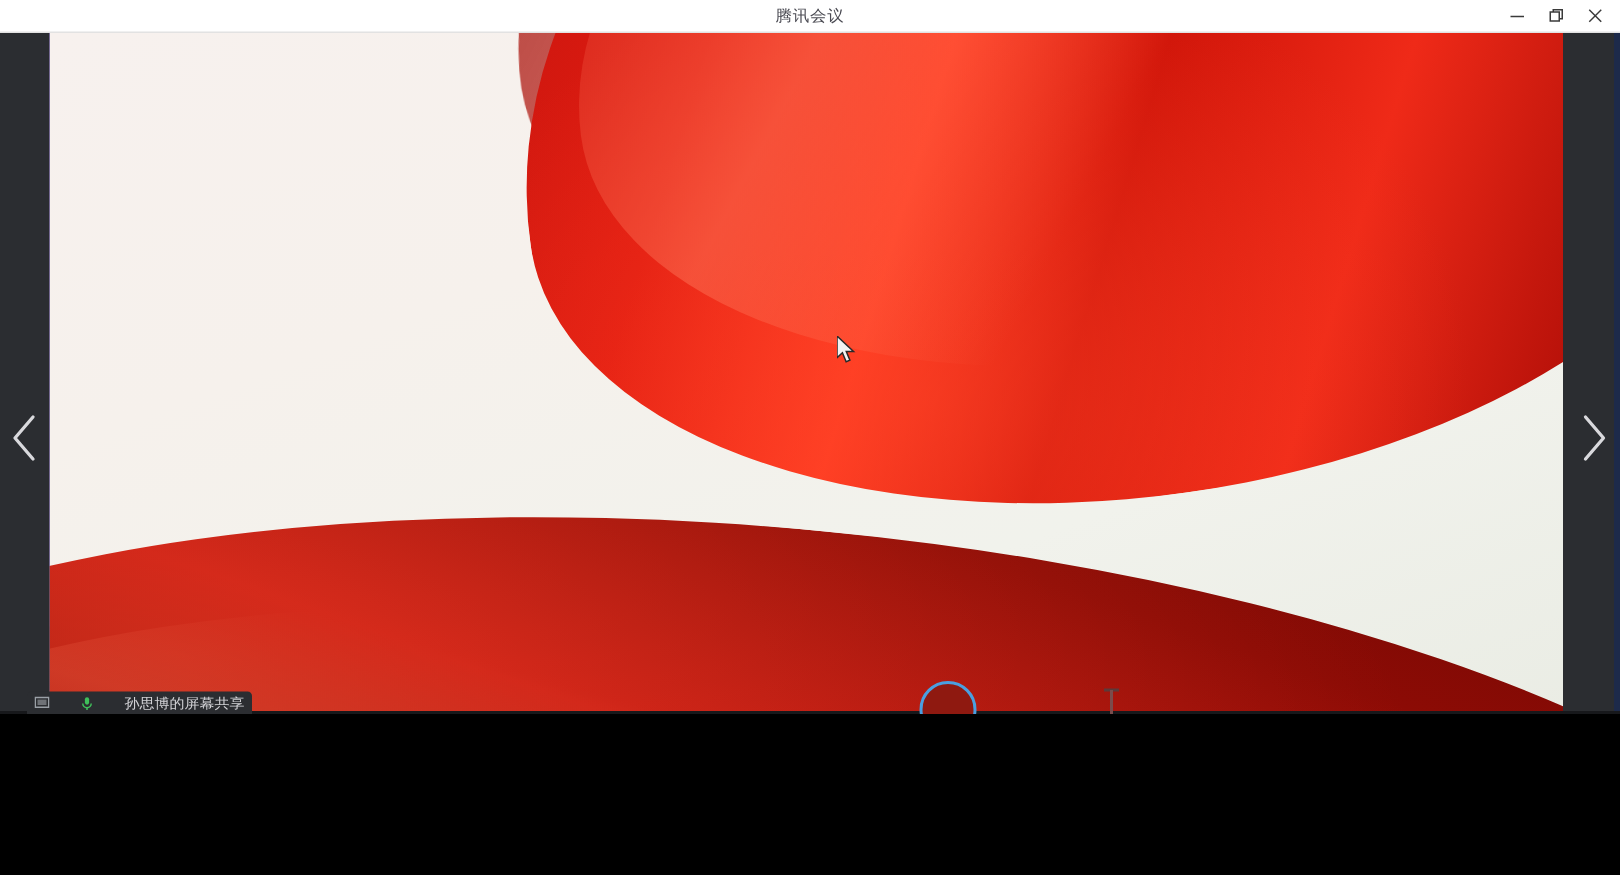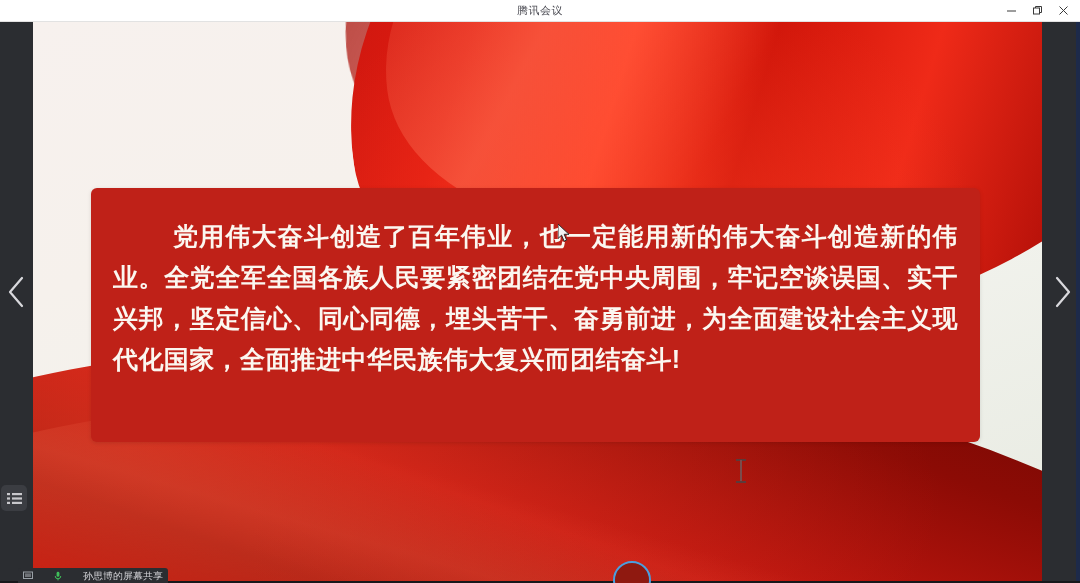--- a/index.html
+++ b/index.html
@@ -1,21 +1,21 @@
 <!DOCTYPE html>
 <html><head>
 <meta charset="utf-8">
 <style>
   html,body{margin:0;padding:0;}
   body{
     width:1080px;height:583px;overflow:hidden;
     background:#000;
     font-family:"Liberation Sans","DejaVu Sans",sans-serif;
   }
-  .app{position:relative;width:1080px;height:583px;overflow:hidden;background:#8b5cf6;}
+  .app{position:relative;width:1080px;height:476px;overflow:hidden;background:#8b5cf6;}
 
   
   .titlebar{
     position:absolute;left:0;top:0;width:1080px;height:21px;
     background:#ffffff;border-bottom:1px solid #e2e2e2;
     display:flex;align-items:center;justify-content:center;
     z-index:40;
   }
   .titlebar-text{
     font-size:11px;color:#4a4a52;letter-spacing:.5px;
@@ -204,23 +204,20 @@
   <div class="slide">
     <div class="swoosh-tr2"></div>
     <div class="swoosh-tr"></div>
     <div class="swoosh-tr-band"></div>
 
     <div class="swoosh-b2"></div>
     <div class="swoosh-b"></div>
     <div class="swoosh-b-line"></div>
 
 
-    <div class="body-box">
-      <div class="body-text">党用伟大奋斗创造了百年伟业，也一定能用新的伟大奋斗创造新的伟业。全党全军全国各族人民要紧密团结在党中央周围，牢记空谈误国、实干兴邦，坚定信心、同心同德，埋头苦干、奋勇前进，为全面建设社会主义现代化国家，全面推进中华民族伟大复兴而团结奋斗!</div>
-    </div>
   </div>
 
   <div class="frame-left"></div>
   <div class="frame-right"></div>
   <div class="frame-right-edge"></div>
   <div class="frame-bottom"></div>
 
   <div class="nav-chevron nav-prev">
     <svg width="22" height="34" viewBox="0 0 22 34">
       <polyline points="16,3 4,17 16,31" fill="none" stroke="#d9d9dd" stroke-width="2.2" stroke-linecap="round" stroke-linejoin="round"></polyline>

